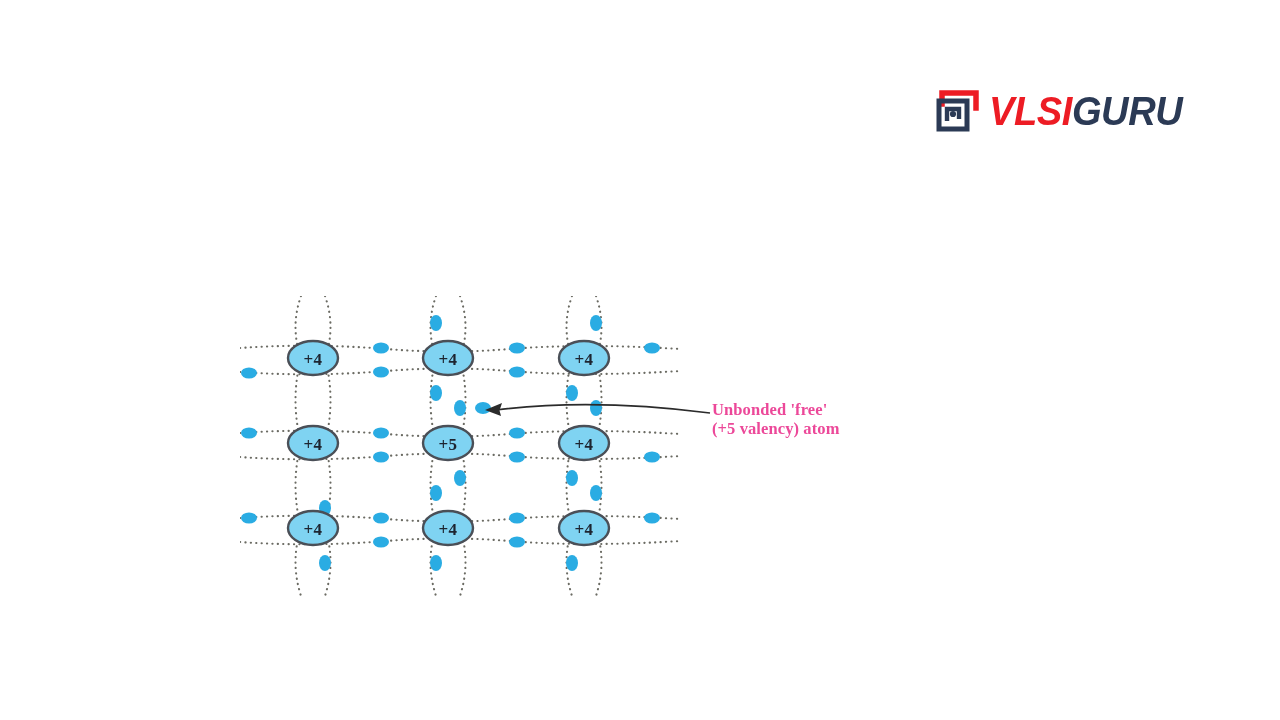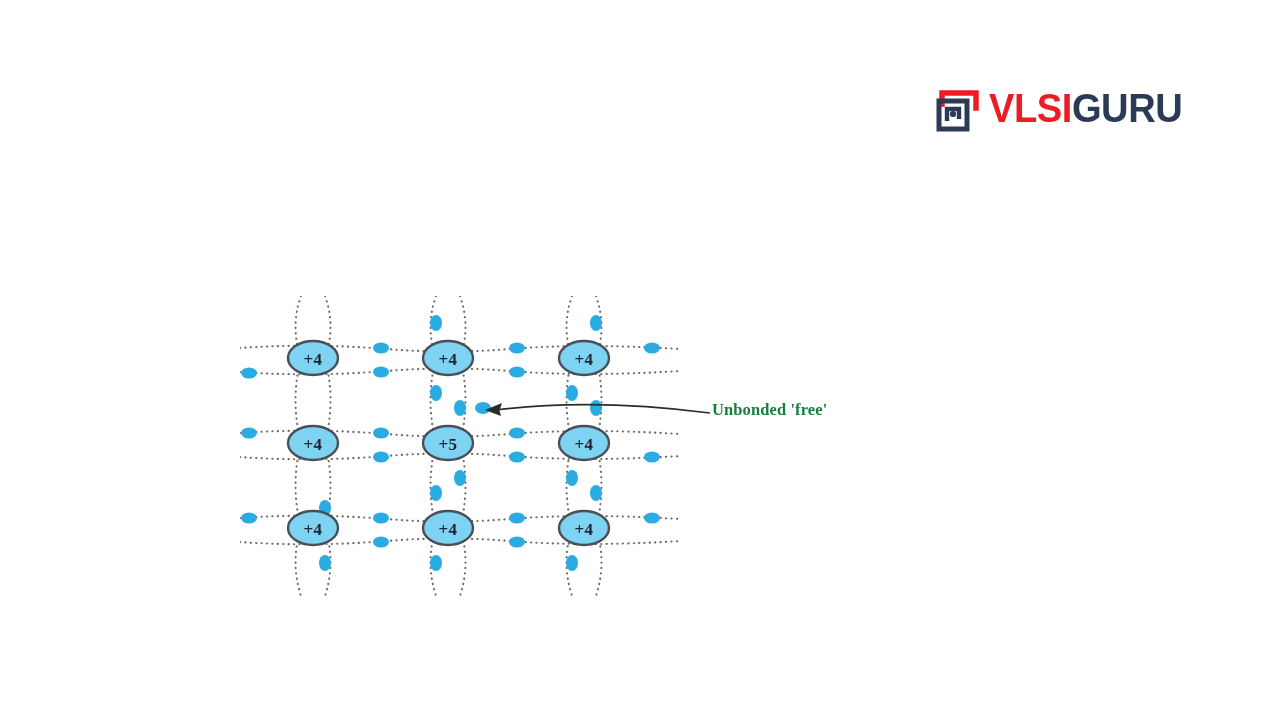--- a/index.html
+++ b/index.html
@@ -20,23 +20,24 @@
     height: 720px;
     background: #ffffff;
   }
 
   
   #logo {
     position: absolute;
     left: 936px;
     top: 88px;
     display: flex;
-    align-items: flex-start;
+    align-items: center;
     gap: 7px;
     user-select: none;
+    font-style: italic;
   }
   #logo-mark {
     width: 46px;
     height: 46px;
     display: block;
   }
   #logo-wordmark {
     font-family: "Liberation Sans", sans-serif;
     font-weight: 700;
     font-size: 41px;
@@ -102,21 +103,21 @@
 
   #annotation-text {
     position: absolute;
     left: 712px;
     top: 400px;
     width: 240px;
     font-family: "Liberation Serif", serif;
     font-weight: 700;
     font-size: 16.5px;
     line-height: 19px;
-    color: #15803d;
+    color: #ec4899;
     letter-spacing: 0.1px;
   }
   #annotation-text div { white-space: nowrap; }
 </style>
 </head>
 <body>
 
 <div id="slide">
 
   <div id="logo">
@@ -244,15 +245,16 @@
 
   <div id="annotation-arrow">
     <svg viewBox="0 0 230 34">
       <path class="arrow-path" d="M14 14 Q 110 2 228 17"></path>
       <path class="arrow-head" d="M3 14 L20 7 L17.5 14.5 L19 20 Z"></path>
     </svg>
   </div>
 
   <div id="annotation-text">
     <div>Unbonded 'free'</div>
+    <div>(+5 valency) atom</div>
   </div>
 
 </div>
 
 </body></html>

